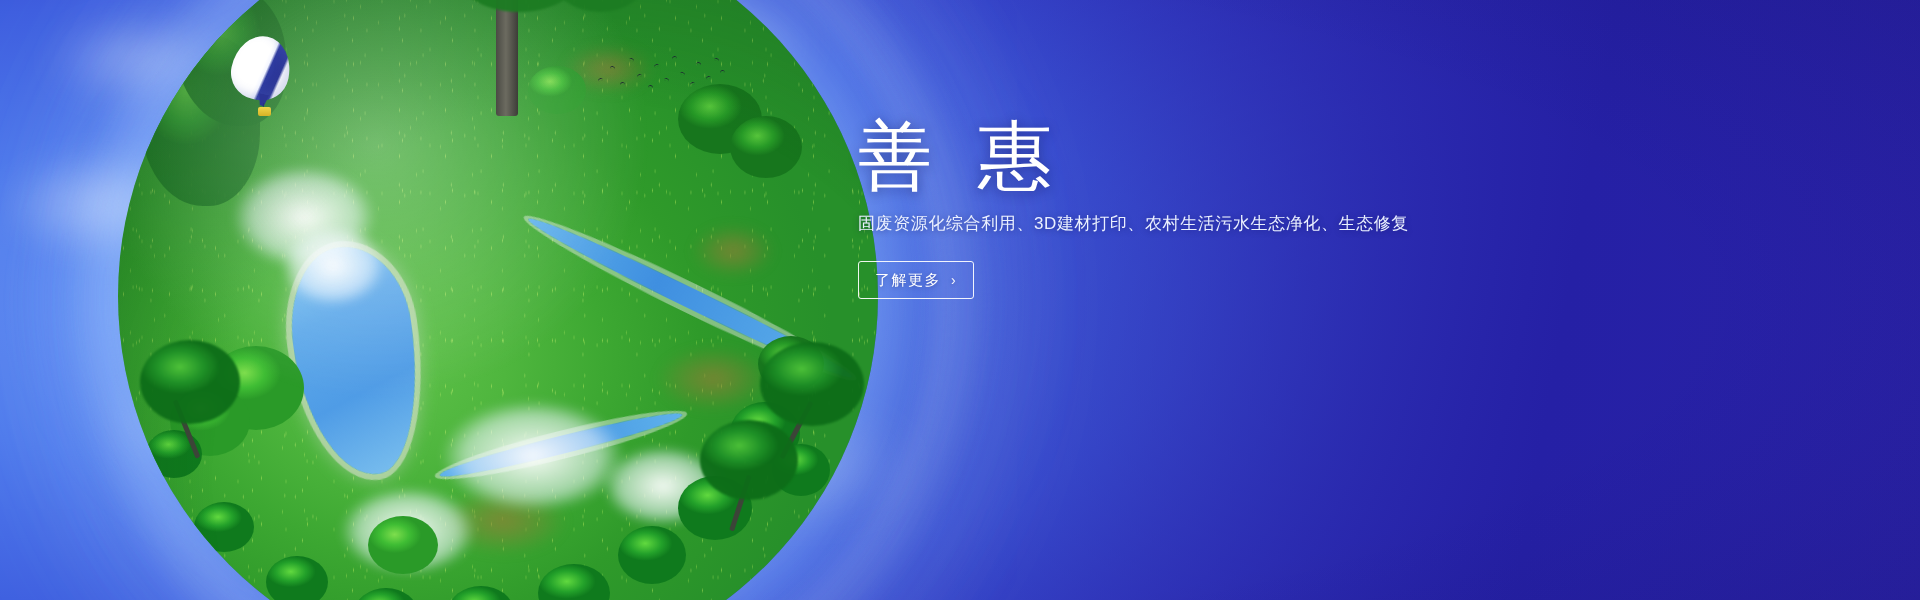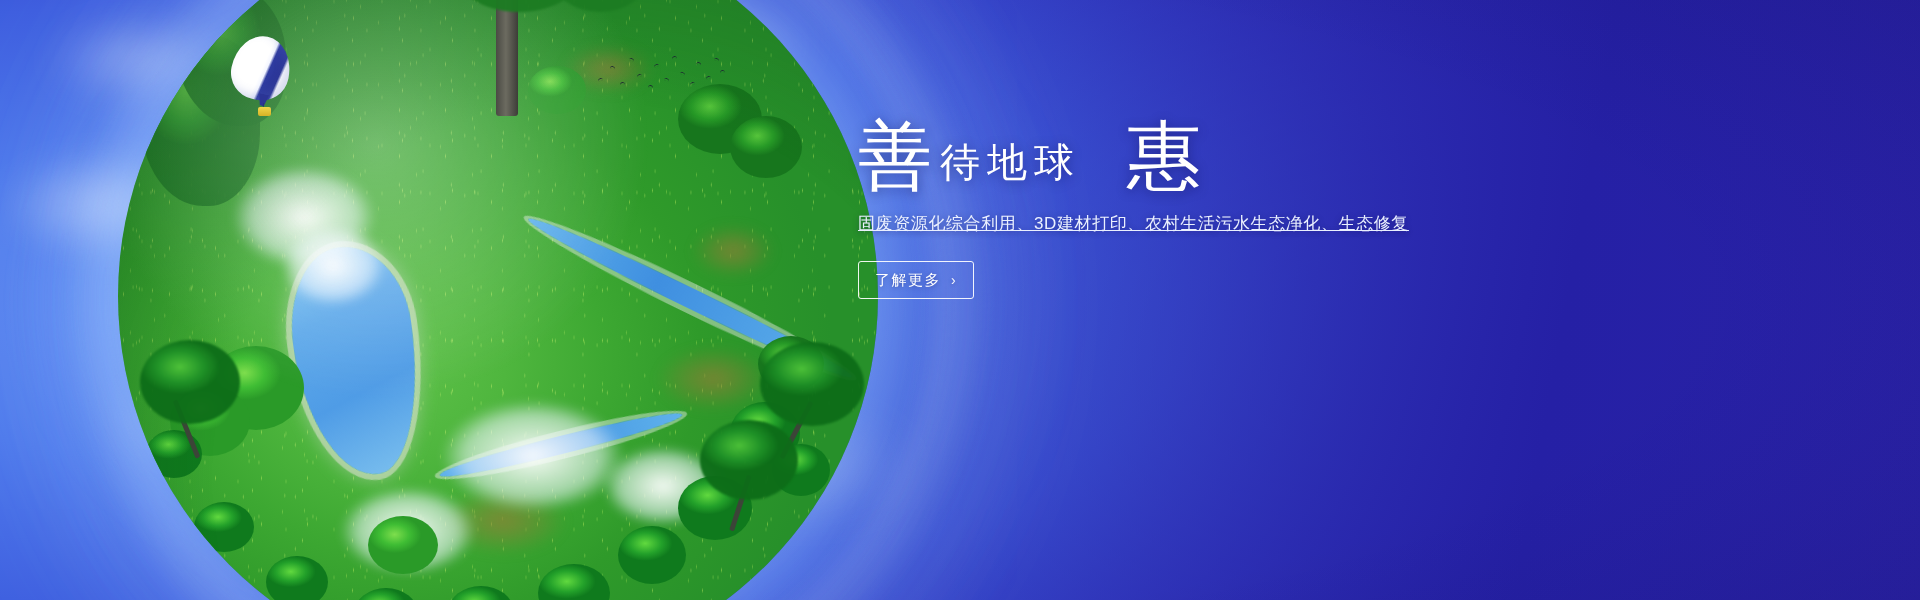--- a/index.html
+++ b/index.html
@@ -190,21 +190,20 @@
   .subtitle{
     margin-top:22px;
     font-size:27px;letter-spacing:7.5px;font-weight:400;
     color:#f3f6ff;white-space:nowrap;
     text-shadow:0 1px 8px rgba(12,10,70,.40);
   }
   .desc{
     margin-top:20px;
     font-size:17px;letter-spacing:.6px;color:#eaf0ff;white-space:nowrap;
     text-shadow:0 1px 6px rgba(12,10,70,.40);
-    text-decoration:underline;
   }
   .btn{
     margin-top:26px;
     display:inline-flex;align-items:center;justify-content:center;gap:10px;
     width:116px;height:38px;
     border:1px solid rgba(255,255,255,.92);
     border-radius:3px;
     background:transparent;color:#fff;
     font-size:15px;letter-spacing:1.5px;
     cursor:pointer;
@@ -326,21 +325,20 @@
     <i style="left:118px;top:6px;--r:14deg;"></i>
     <i style="left:124px;top:18px;--r:-6deg;"></i>
   </div>
 
   <div class="bg-vignette"></div>
 
   <div class="content">
 
     <div class="headline">
       <span class="h-big">善</span>
-      <span class="h-small">待地球</span>
       <span class="h-gap"></span>
       <span class="h-big">惠</span>
     </div>
 
 
     <div class="desc">固废资源化综合利用、3D建材打印、农村生活污水生态净化、生态修复</div>
 
     <button class="btn">
       <span>了解更多</span>
       <span class="chev">›</span>

